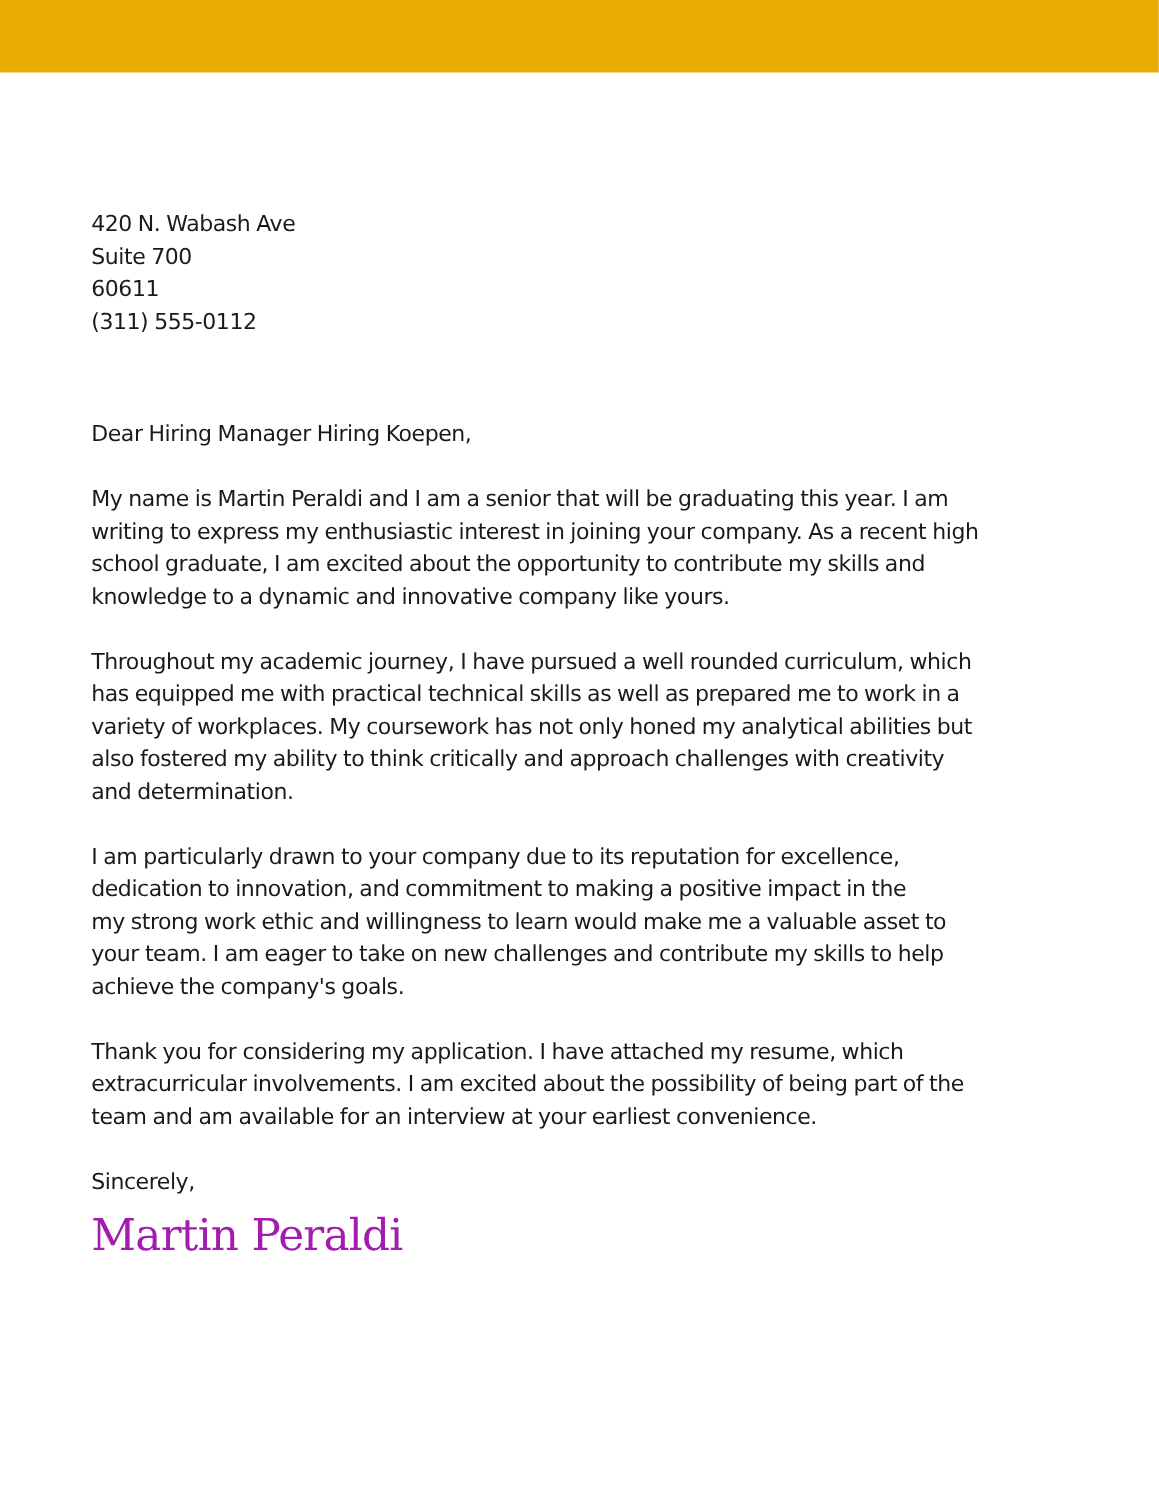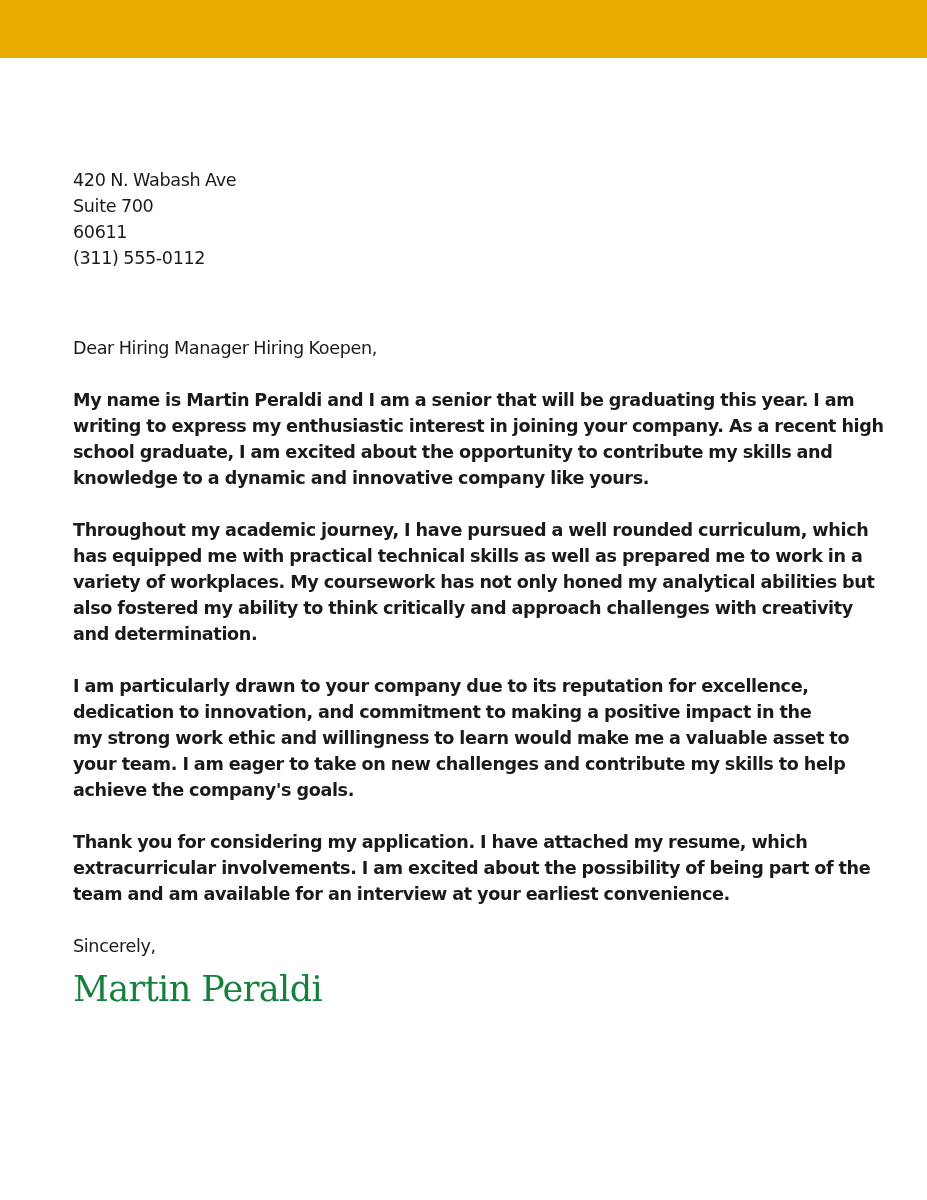--- a/index.html
+++ b/index.html
@@ -33,21 +33,21 @@
     .line {
       display: block;
       font-size: 17.6px;
       line-height: 26px;
       white-space: nowrap;
       letter-spacing: -0.35px;
       word-spacing: -0.5px;
     }
     .address { margin: 0; }
     .greeting { margin-top: 64px; }
-    .para { margin-top: 26px; font-weight: bold; }
+    .para { margin-top: 26px; }
     .closing { margin-top: 26px; }
     .signature {
       margin-top: 6px;
       font-family: "DejaVu Serif", serif;
       font-size: 35px;
       line-height: 48px;
       color: #e8ab00;
       letter-spacing: -0.6px;
       white-space: nowrap;
     }
@@ -96,15 +96,15 @@
   <div class="para">
     <span class="line">Thank you for considering my application. I have attached my resume, which</span>
     <span class="line">extracurricular involvements. I am excited about the possibility of being part of the</span>
     <span class="line">team and am available for an interview at your earliest convenience.</span>
   </div>
 
   <div class="closing">
     <span class="line">Sincerely,</span>
   </div>
 
-  <div class="signature" style="color: #15803d;">Martin Peraldi</div>
+  <div class="signature" style="color: #a21caf;">Martin Peraldi</div>
 
 </div>
 
 </body></html>

